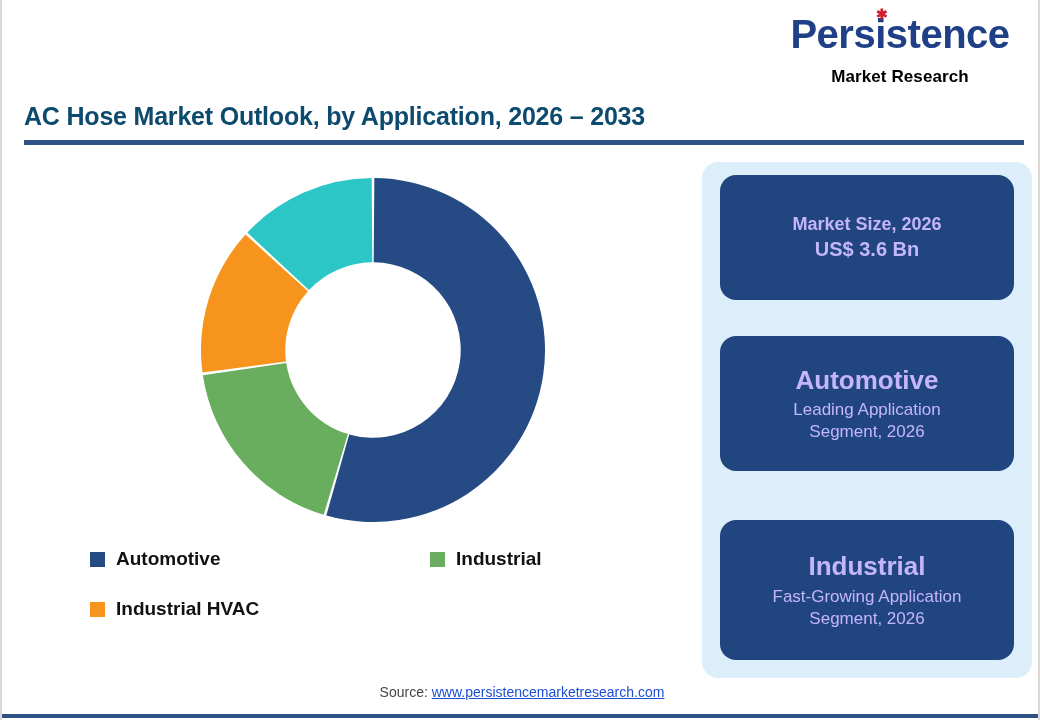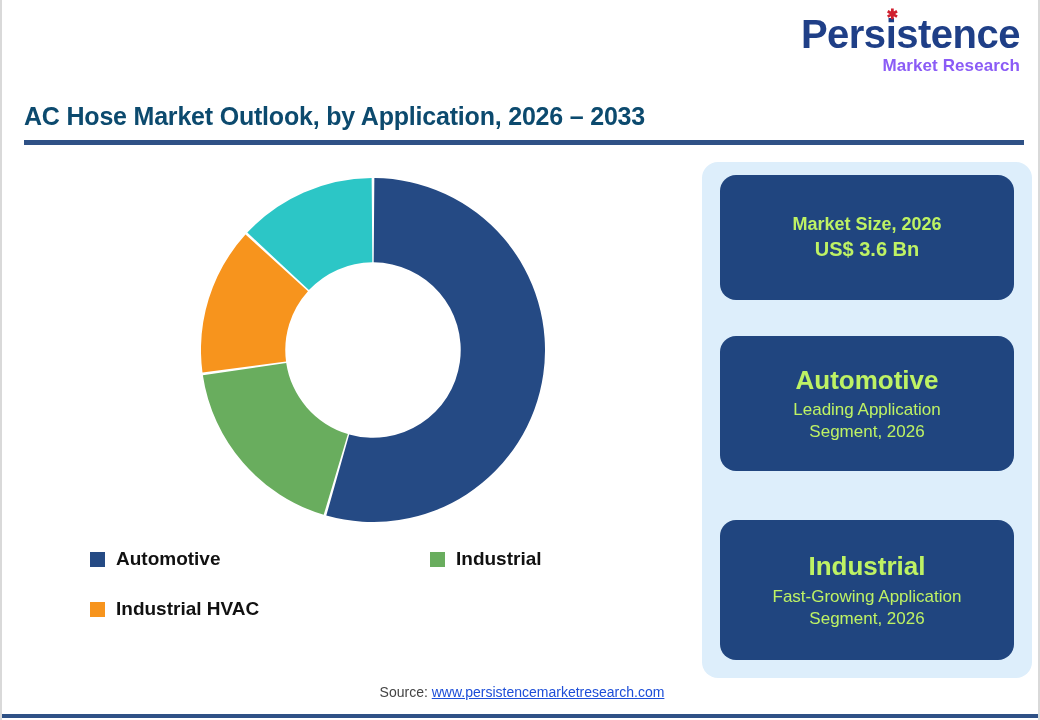--- a/index.html
+++ b/index.html
@@ -20,21 +20,21 @@
     border-left: 2px solid #d9d9d9;
     border-right: 2px solid #d9d9d9;
   }
 
   
   #logo-block {
     position: absolute;
     top: 14px;
     right: 18px;
     width: 240px;
-    text-align: right;
+    text-align: center;
     line-height: 1;
   }
   #logo-word {
     font-size: 40px;
     font-weight: bold;
     color: #1f3f87;
     letter-spacing: -0.5px;
     position: relative;
     display: inline-block;
   }
@@ -49,22 +49,22 @@
     transform: translateX(-50%);
     width: 9px;
     height: 9px;
     color: #d0202f;
     font-size: 14px;
     line-height: 9px;
   }
   #logo-sub {
     font-size: 17px;
     font-weight: bold;
-    color: #8b5cf6;
-    margin-top: 3px;
+    color: #000000;
+    margin-top: 14px;
     letter-spacing: 0.1px;
   }
 
   
   #title-wrap {
     position: absolute;
     left: 22px;
     top: 102px;
     width: 1000px;
   }
@@ -134,21 +134,21 @@
     height: 516px;
     background: #ddeefb;
     border-radius: 16px;
   }
   .stat-card {
     position: absolute;
     left: 18px;
     width: 294px;
     background: #20457f;
     border-radius: 16px;
-    color: #bef264;
+    color: #c4b5fd;
     text-align: center;
     box-sizing: border-box;
     display: flex;
     flex-direction: column;
     align-items: center;
     justify-content: center;
   }
   #card-0 { top: 13px;  height: 125px; }
   #card-1 { top: 174px; height: 135px; }
   #card-2 { top: 358px; height: 140px; }

